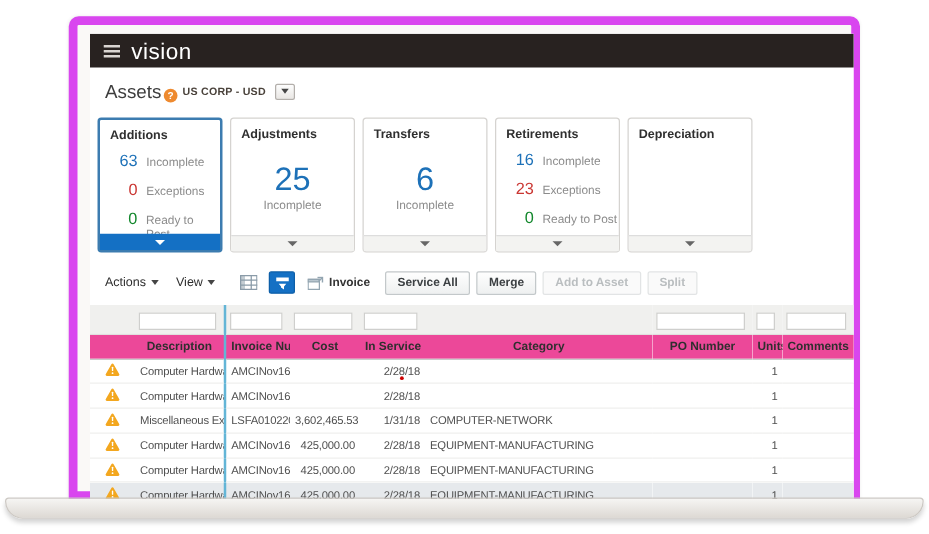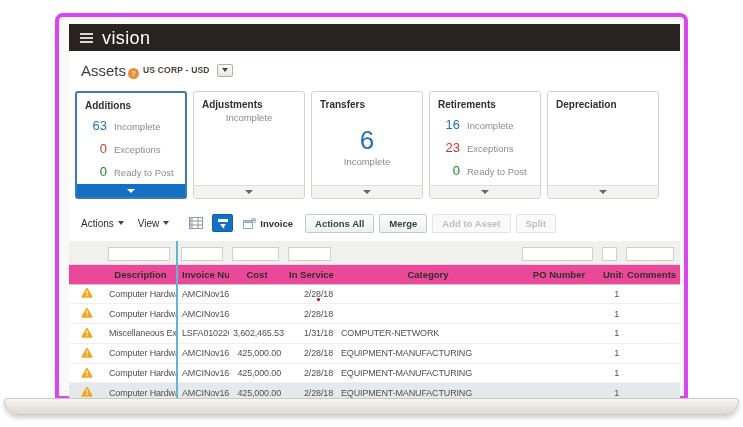--- a/index.html
+++ b/index.html
@@ -5,21 +5,21 @@
   :root{
     --accent:#1470c4; --stat-blue:#1d71b8; --stat-red:#ca3632; --stat-green:#12872c;
     --appbar:#282220; --qbe-line:#63b5d6; --warn:#f3a71f;
   }
   *{box-sizing:border-box;margin:0;padding:0;}
   html,body{width:743px;height:427px;background:#fff;font-family:"Liberation Sans",sans-serif;overflow:hidden;}
   .stage{position:relative;width:743px;height:427px;}
 
   
   .bezel{position:absolute;left:55px;top:13px;width:633px;height:387px;background:#faf9f7;
-         border:4px solid #d946ef;border-radius:8px 8px 0 0;box-shadow:0 0 3px rgba(0,0,0,.08);}
+         border:7px solid #d946ef;border-radius:8px 8px 0 0;box-shadow:0 0 3px rgba(0,0,0,.08);}
   .base{position:absolute;left:4px;top:398px;width:735px;height:17px;
         background:linear-gradient(#f6f5f3,#ddd9d4);border:1px solid #ccc8c3;
         border-radius:3px 3px 14px 14px;box-shadow:0 3px 4px rgba(0,0,0,.18);}
   .screen{position:absolute;left:10px;top:7px;width:611px;height:379px;background:#fff;overflow:hidden;}
 
   
   .appbar{position:absolute;left:0;top:0;width:611px;height:27px;background:var(--appbar);
           display:flex;align-items:center;padding-left:11px;}
   .hamburger{display:inline-flex;flex-direction:column;gap:2px;cursor:pointer;}
   .hamburger i{display:block;width:13px;height:2px;background:#d9d5d1;}
@@ -30,21 +30,21 @@
   .page-title{font-size:15px;color:#3d3d3d;}
   .help{width:11px;height:11px;border-radius:50%;background:#ee8a2f;color:#fff;font-size:8px;font-weight:bold;
         display:inline-flex;align-items:center;justify-content:center;margin:6px 0 0 2px;cursor:pointer;}
   .context{font-size:8.5px;font-weight:bold;color:#4a423b;margin-left:4px;letter-spacing:.2px;}
   .ctx-dd{width:16px;height:13px;margin-left:7px;border:1px solid #b3afab;border-radius:2px;
           background:linear-gradient(#fdfdfd,#e9e7e4);display:inline-flex;align-items:center;justify-content:center;cursor:pointer;}
   .caret{width:0;height:0;border-left:3.5px solid transparent;border-right:3.5px solid transparent;border-top:4px solid #454545;}
 
   
   .tiles{position:absolute;left:6px;top:67px;display:flex;gap:6px;}
-  .tile{position:relative;width:112px;height:108px;background:#fff;border:1px solid #d5d3d0;border-radius:3px;cursor:pointer;}
+  .tile{position:relative;width:100px;height:108px;background:#fff;border:1px solid #d5d3d0;border-radius:3px;cursor:pointer;}
   .tile.selected{border:2px solid #3c7cb0;}
   .tile-title{font-size:10px;font-weight:bold;color:#2f2f2f;padding:7px 0 0 8px;}
   .stat{display:flex;align-items:baseline;margin:7px 0 0 4px;height:16px;}
   .stat .num{width:26px;text-align:right;font-size:13px;}
   .stat .lbl{margin-left:7px;font-size:9.5px;color:#8b8b8b;}
   .num.blue{color:var(--stat-blue);} .num.red{color:var(--stat-red);} .num.green{color:var(--stat-green);}
   .big{margin-top:16px;text-align:center;font-size:26px;color:var(--stat-blue);line-height:28px;}
   .tile-mar .big{font-size:20px;margin-top:25px;letter-spacing:.5px;}
   .caption{text-align:center;font-size:9.5px;color:#8b8b8b;margin-top:2px;}
   .tile-foot{position:absolute;left:0;right:0;bottom:0;height:13px;background:#f3f3f1;border-top:1px solid #ddd;
@@ -130,20 +130,21 @@
             <span class="num green">0</span>
             <span class="lbl">Ready to Post</span>
             </div>
           <div class="tile-foot sel">
               <span class="tri"></span>
             </div>
         </div>
 
         <div class="tile">
           <div class="tile-title">Adjustments</div>
+          <div class="big">25</div>
           <div class="caption">Incomplete</div>
           <div class="tile-foot">
               <span class="tri"></span>
             </div>
         </div>
 
         <div class="tile">
           <div class="tile-title">Transfers</div>
           <div class="big">6</div>
           <div class="caption">Incomplete</div>
@@ -210,21 +211,21 @@
         <span class="detach">
           <svg width="13" height="11" viewBox="0 0 13 11">
               <rect x=".5" y="2.5" width="9" height="8" fill="#fff" stroke="#93a5b1"></rect>
               <rect x=".5" y="2.5" width="9" height="2" fill="#b9c6cf" stroke="#93a5b1"></rect>
               <path d="M8 1h4v4" fill="none" stroke="#93a5b1" stroke-width="1.2"></path>
               <path d="M12 1 8.8 4.2" stroke="#93a5b1" stroke-width="1.2"></path>
             </svg>
           <span>Invoice</span>
         </span>
         <span class="tb-buttons">
-            <button class="btn">Actions All</button>
+            <button class="btn">Service All</button>
             <button class="btn">Merge</button>
             <button class="btn disabled">Add to Asset</button>
             <button class="btn disabled">Split</button>
           </span>
       </div>
 
       <div class="grid-wrap">
         <table class="grid">
           <colgroup>
               <col style="width: 36px;">

